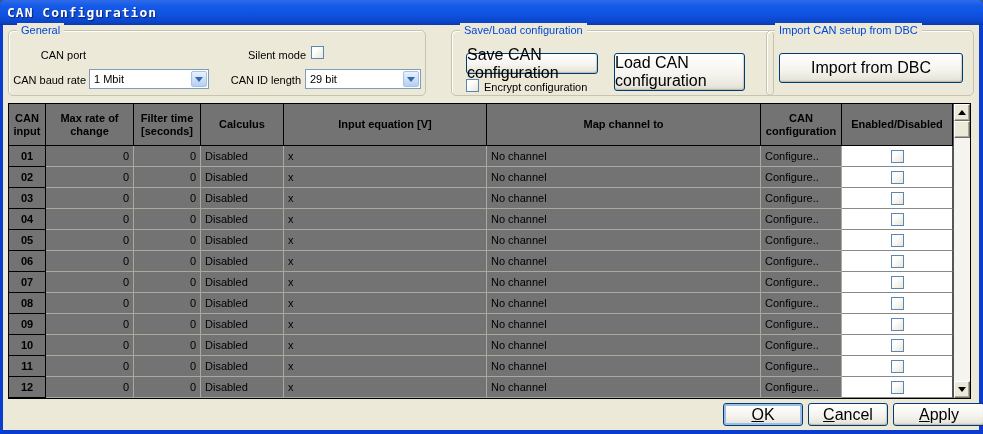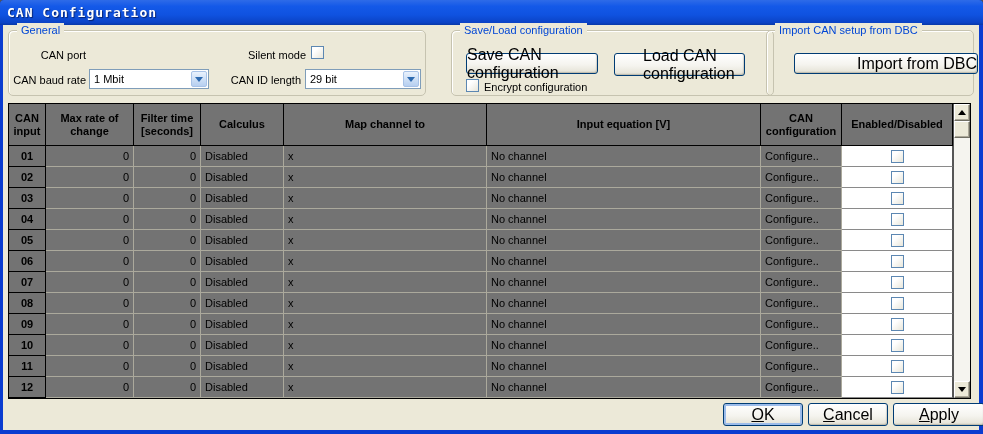--- a/index.html
+++ b/index.html
@@ -128,43 +128,43 @@
             <span class="arr-down"></span>
           </span>
       </div>
     </div>
 
     <div class="grp" style="left:448px; top:5px; width:323px; height:66px;">
       <div class="grp-caption">Save/Load configuration</div>
       <div class="xpbtn" style="left:14px; top:22px; width:132px; height:21px;">
         <span>Save CAN configuration</span>
       </div>
-      <div class="xpbtn" style="left:162px; top:22px; width:131px; height:23px;padding-left:28px;">
+      <div class="xpbtn" style="left:162px; top:22px; width:131px; height:38px;">
         <span>Load CAN configuration</span>
       </div>
       <div class="cb" style="position:absolute; left:14px; top:48px;"></div>
       <div class="lbl" style="left:32px; top:49px;">Encrypt configuration</div>
     </div>
 
     <div class="grp" style="left:763px; top:5px; width:208px; height:66px;">
       <div class="grp-caption">Import CAN setup from DBC</div>
-      <div class="xpbtn" style="left:27px; top:22px; width:184px; height:21px;justify-content:flex-end;">
+      <div class="xpbtn" style="left:12px; top:22px; width:184px; height:30px;">
         <span>Import from DBC</span>
       </div>
     </div>
 
     <div class="tbl">
       <div style="margin-right:17px;">
         <div class="hdr-row">
             <div class="hcell">CAN input</div>
             <div class="hcell">Max rate of change</div>
             <div class="hcell">Filter time [seconds]</div>
             <div class="hcell">Calculus</div>
+            <div class="hcell">Input equation [V]</div>
             <div class="hcell">Map channel to</div>
-            <div class="hcell">Input equation [V]</div>
             <div class="hcell">CAN configuration</div>
             <div class="hcell">Enabled/Disabled</div>
           </div>
         <div>
             <div class="body-row">
               <div class="cell c-rowhdr">01</div>
               <div class="cell c-num">0</div>
               <div class="cell c-num">0</div>
               <div class="cell">Disabled</div>
               <div class="cell">x</div>

